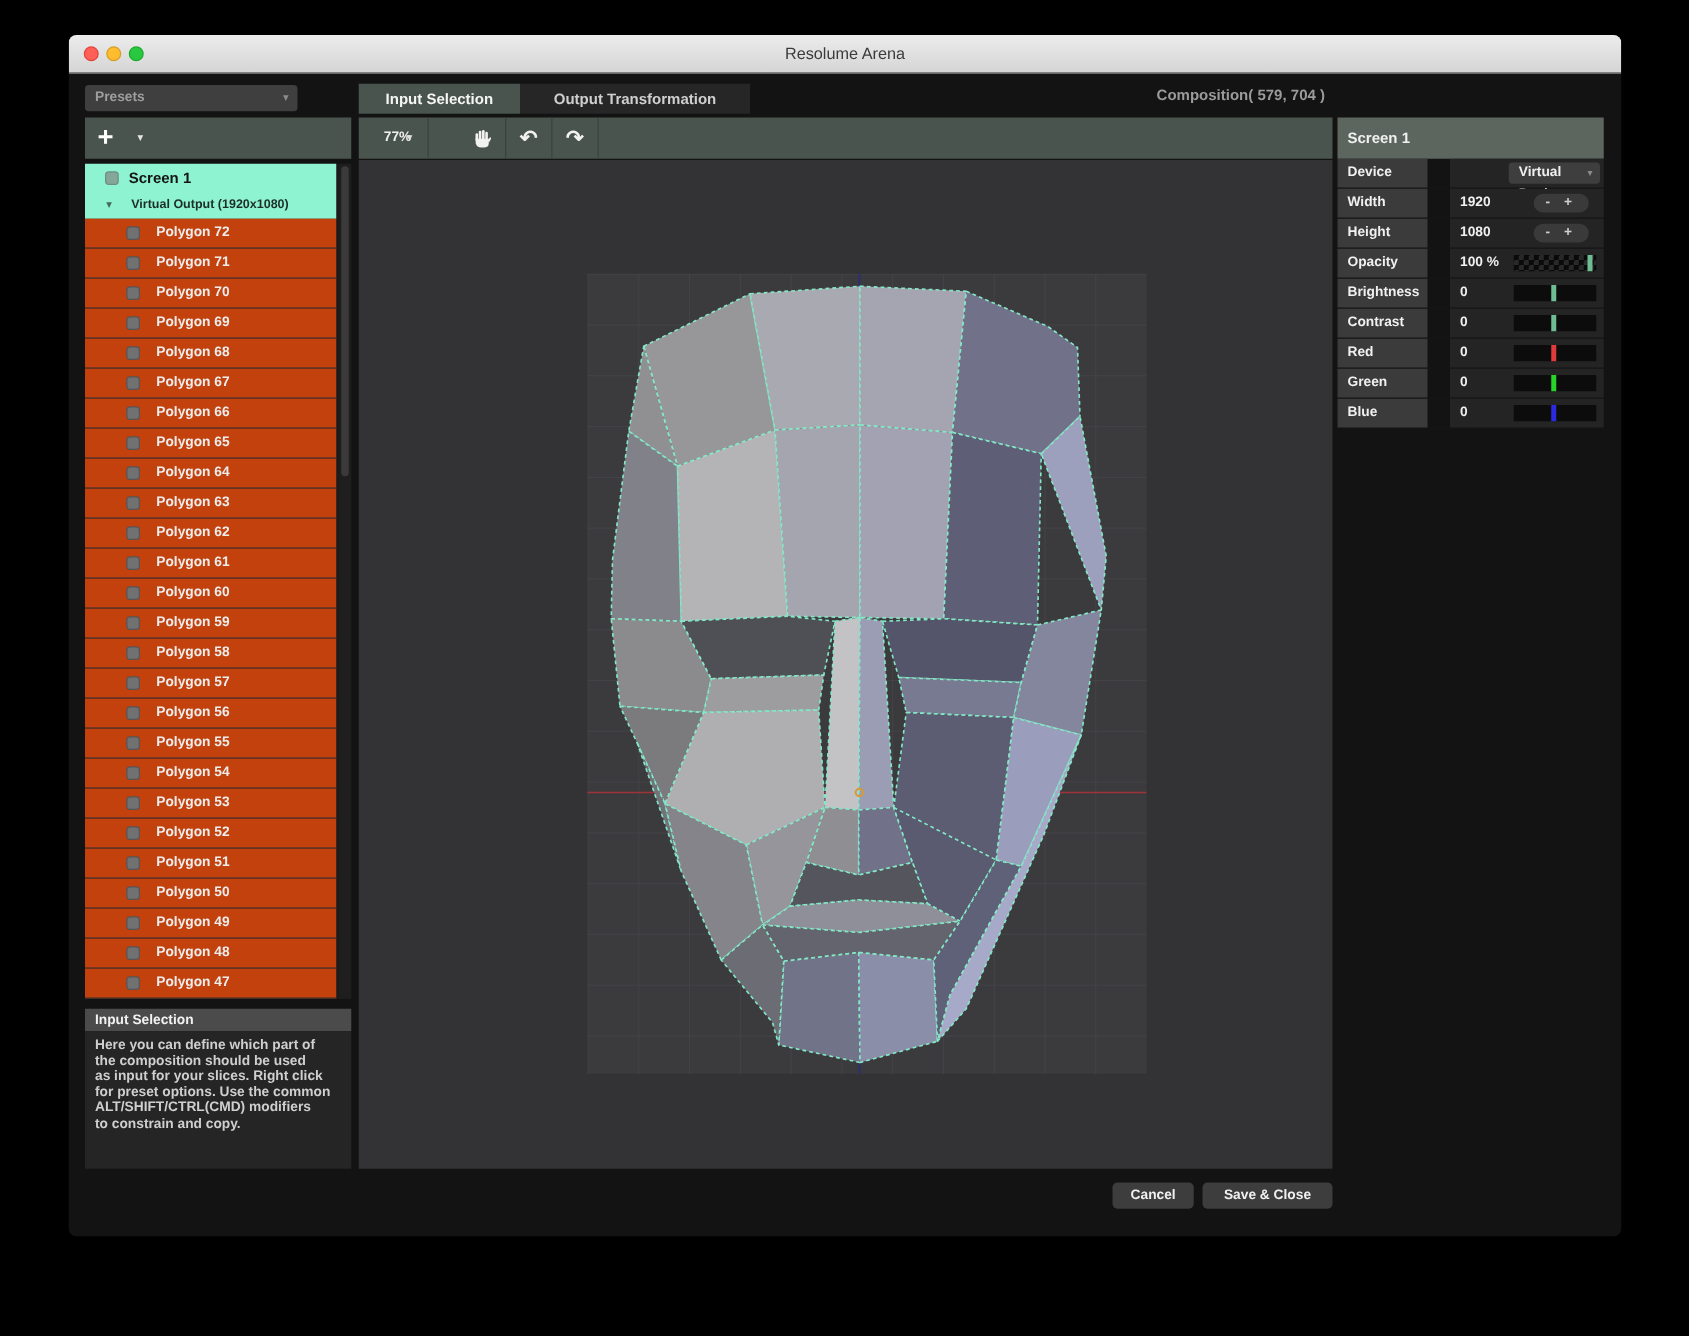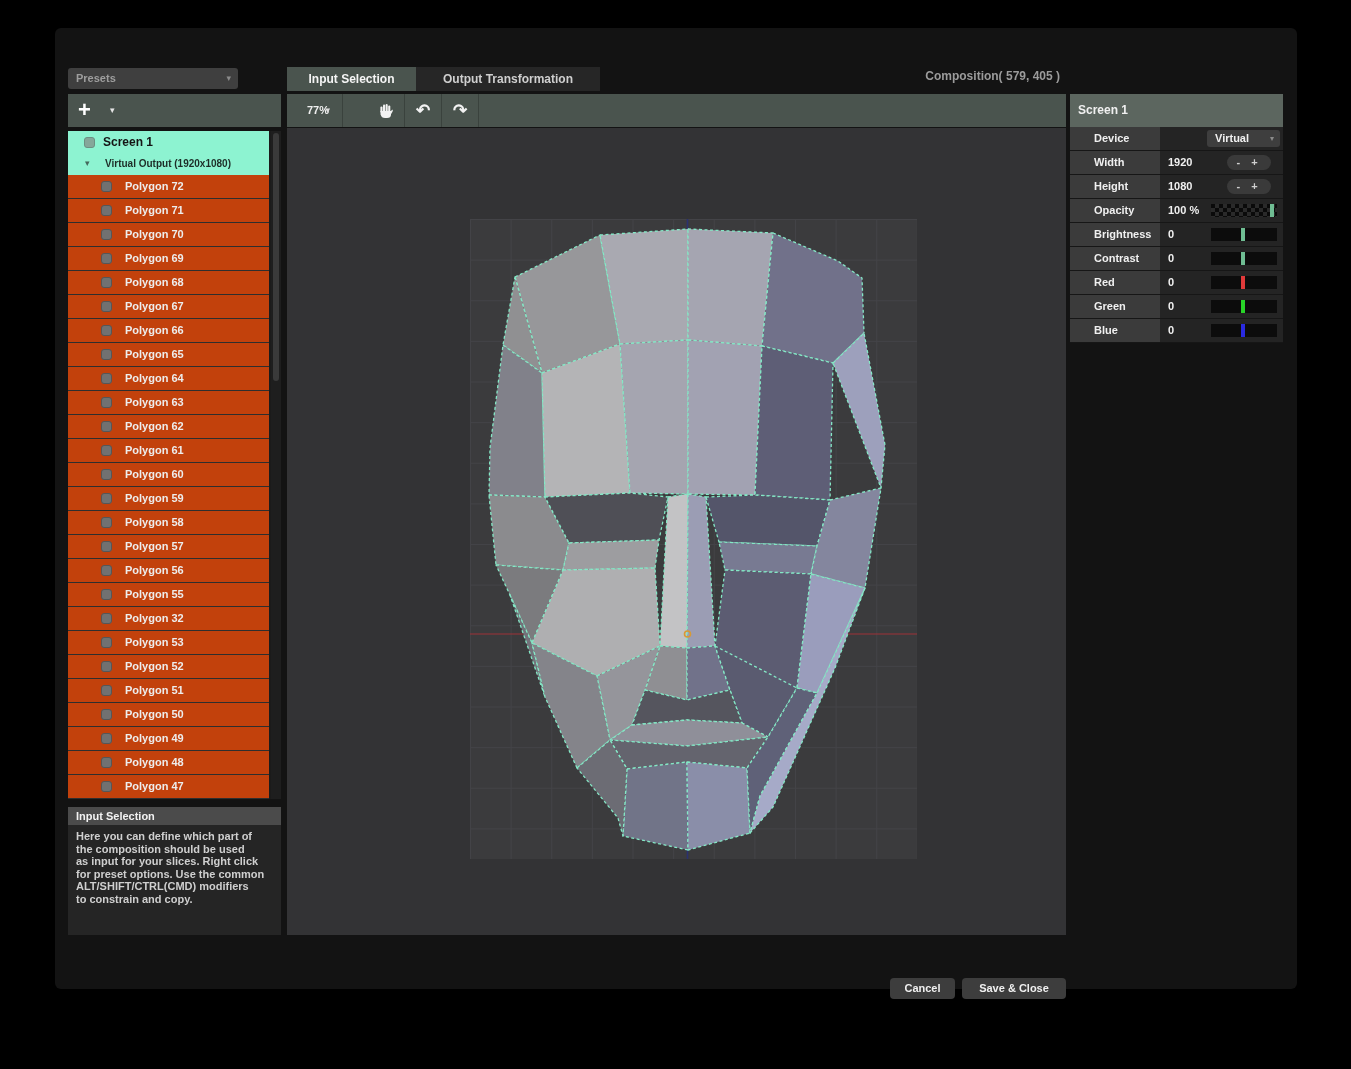--- a/index.html
+++ b/index.html
@@ -72,46 +72,52 @@
     background-image:linear-gradient(to right,#434347 1px,transparent 1px),
                      linear-gradient(to bottom,#434347 1px,transparent 1px);
     background-size:40.64px 40.64px;}
   .meshsvg{position:absolute;left:0;top:0;}
 
   
   .props{position:absolute;left:1015px;top:36px;width:213px;}
   .pheader{height:33px;background:#5c665f;line-height:33px;font-size:12px;font-weight:700;
     color:#f0f0f0;padding-left:8px;box-sizing:border-box;}
   .prowR{position:relative;height:24px;border-bottom:1px solid #161616;box-sizing:border-box;}
-  .plab{position:absolute;left:0;top:0;width:90px;height:23px;background:#3b3b3b;line-height:23px;
-    font-size:11px;font-weight:700;color:#f0f0f0;padding-left:24px;box-sizing:border-box;}
+  .plab{position:absolute;left:0;top:0;width:72px;height:23px;background:#3b3b3b;line-height:23px;
+    font-size:11px;font-weight:700;color:#f0f0f0;padding-left:8px;box-sizing:border-box;}
   .pval{position:absolute;left:90px;top:0;right:0;height:23px;background:#242424;}
   .vtext{position:absolute;left:8px;top:0;line-height:23px;font-size:11px;font-weight:700;color:#f0f0f0;}
   .drop{position:absolute;left:3px;top:3px;right:3px;height:17px;background:#3e3e3e;border-radius:3px;margin-left:44px;}
   .drop .vtext{left:8px;line-height:17px;}
   .drop .caret{position:absolute;right:6px;top:0;line-height:17px;font-size:8px;}
   .stepper{position:absolute;right:12px;top:4px;width:44px;height:15px;background:#3a3a3a;border-radius:8px;
     text-align:center;line-height:14px;font-size:11px;font-weight:700;color:#cfcfcf;letter-spacing:4px;}
   .track{position:absolute;right:6px;top:5px;width:66px;height:13px;background:#0c0c0c;}
   .track.checker{background-color:#0a0a0a;
     background-image:linear-gradient(45deg,#2a2a2a 25%,transparent 25%,transparent 75%,#2a2a2a 75%),
                      linear-gradient(45deg,#2a2a2a 25%,transparent 25%,transparent 75%,#2a2a2a 75%);
     background-position:0 0,4px 4px;background-size:8px 8px;}
   .handle{position:absolute;top:0;width:4px;height:13px;}
 
   
   .fbtn{position:absolute;top:888px;height:21px;background:#3d3d3d;border-radius:4px;
-    text-align:center;line-height:21px;font-size:11px;font-weight:700;color:#f0f0f0;margin-top:32px;}
+    text-align:center;line-height:21px;font-size:11px;font-weight:700;color:#f0f0f0;}
   .cancel{left:835px;width:65px;}
   .save{left:907px;width:104px;}
 </style>
 </head>
 <body>
 
 <div class="window">
+  <div class="titlebar">
+    <span class="tl red"></span>
+    <span class="tl yel"></span>
+    <span class="tl grn"></span>
+    <div class="title">Resolume Arena</div>
+  </div>
 
   <div class="content">
 
     <div class="presets">
       <span class="lbl">Presets</span>
       <span class="caret">▾</span>
     </div>
     <div class="plusbar">
       <span class="plusbtn">+</span>
       <span class="caret">▾</span>
@@ -197,21 +203,21 @@
           <div class="prow">
             <span class="pcheck"></span>
             <span class="plabel">Polygon 56</span>
           </div>
           <div class="prow">
             <span class="pcheck"></span>
             <span class="plabel">Polygon 55</span>
           </div>
           <div class="prow">
             <span class="pcheck"></span>
-            <span class="plabel">Polygon 32</span>
+            <span class="plabel">Polygon 54</span>
           </div>
           <div class="prow">
             <span class="pcheck"></span>
             <span class="plabel">Polygon 53</span>
           </div>
           <div class="prow">
             <span class="pcheck"></span>
             <span class="plabel">Polygon 52</span>
           </div>
           <div class="prow">
@@ -243,21 +249,21 @@
     <div class="infoheader">Input Selection</div>
     <div class="infobody">Here you can define which part of
 the composition should be used
 as input for your slices. Right click
 for preset options. Use the common
 ALT/SHIFT/CTRL(CMD) modifiers
 to constrain and copy.</div>
 
     <div class="tab tab1">Input Selection</div>
     <div class="tab tab2">Output Transformation</div>
-    <div class="comp">Composition( 579, 405 )</div>
+    <div class="comp">Composition( 579, 704 )</div>
 
     <div class="toolbar">
       <div class="tbtn zoomcell">
         <span class="zoomtxt">77%</span>
         <span class="caret">▾</span>
       </div>
       <div class="tbtn handcell">
         <svg class="handsvg" width="16" height="17" viewBox="0 0 16 17">
           <g fill="#f2f2f2">
             <rect x="2.4" y="4.6" width="2.1" height="6" rx="1"></rect>

